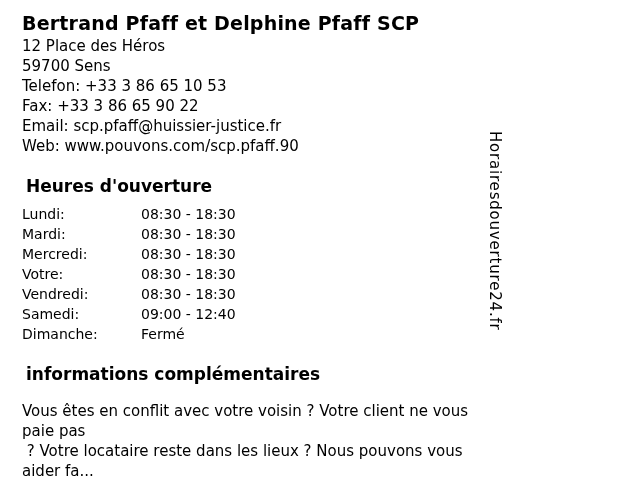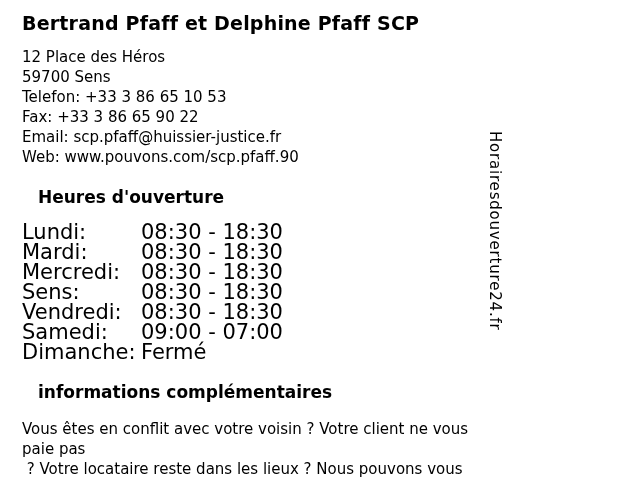--- a/index.html
+++ b/index.html
@@ -19,36 +19,36 @@
     padding: 12px 15px 12px 22px;
   }
   .business-name {
     font-size: 19px;
     font-weight: bold;
     line-height: 22px;
     margin: 0;
     letter-spacing: 0.2px;
   }
   .contact-block {
-    margin-top: 13px;
+    margin-top: 2px;
     font-size: 15px;
     line-height: 20px;
   }
   .contact-line { white-space: nowrap; }
   .section-heading {
     font-size: 17px;
     font-weight: bold;
     line-height: 18px;
-    margin: 16px;
+    margin: 4px;
   }
   .hours-heading { margin-top: 21px; }
   .hours-table {
     margin-top: 9px;
     border-collapse: collapse;
-    font-size: 21px;
+    font-size: 14px;
     line-height: 20px;
   }
   .hours-table td {
     padding: 0;
     vertical-align: top;
   }
   .hours-table td.day-cell { width: 119px; }
   .info-heading { margin-top: 21px; }
   .info-text {
     margin: 18px 0 0 0;
@@ -96,30 +96,30 @@
       </tr>
       <tr>
         <td class="day-cell">Mardi:</td>
         <td>08:30 - 18:30</td>
       </tr>
       <tr>
         <td class="day-cell">Mercredi:</td>
         <td>08:30 - 18:30</td>
       </tr>
       <tr>
-        <td class="day-cell">Sens:</td>
+        <td class="day-cell">Votre:</td>
         <td>08:30 - 18:30</td>
       </tr>
       <tr>
         <td class="day-cell">Vendredi:</td>
         <td>08:30 - 18:30</td>
       </tr>
       <tr>
         <td class="day-cell">Samedi:</td>
-        <td>09:00 - 07:00</td>
+        <td>09:00 - 12:40</td>
       </tr>
       <tr>
         <td class="day-cell">Dimanche:</td>
         <td>Fermé</td>
       </tr>
     </tbody>
   </table>
 
   <h2 class="section-heading info-heading">informations complémentaires</h2>
 

